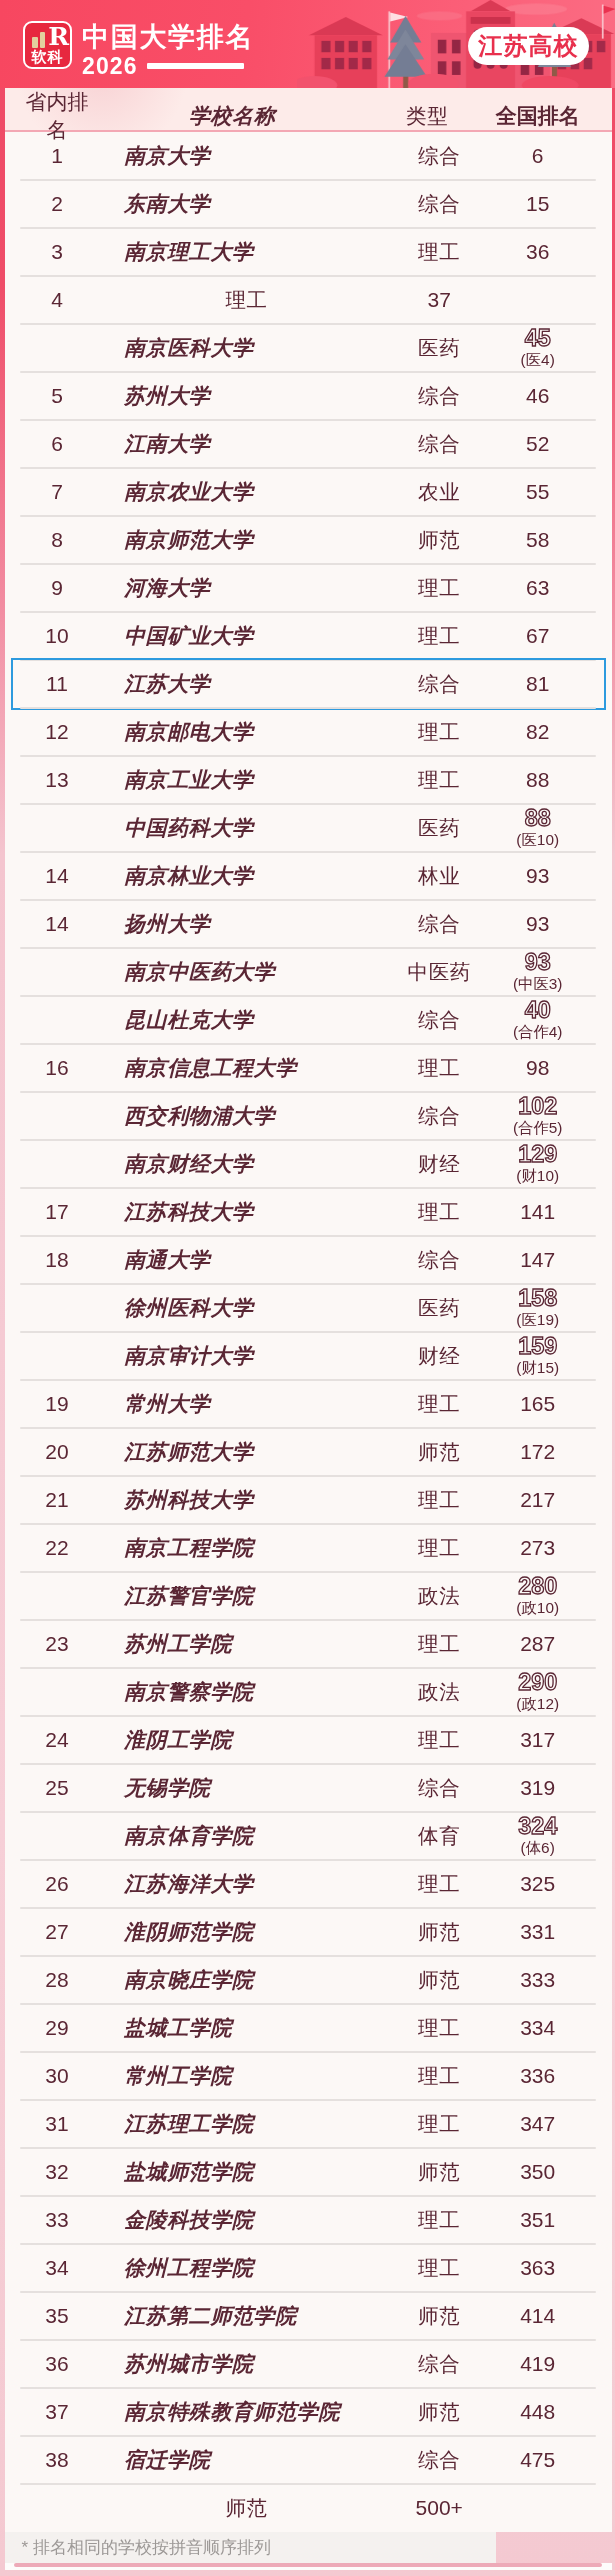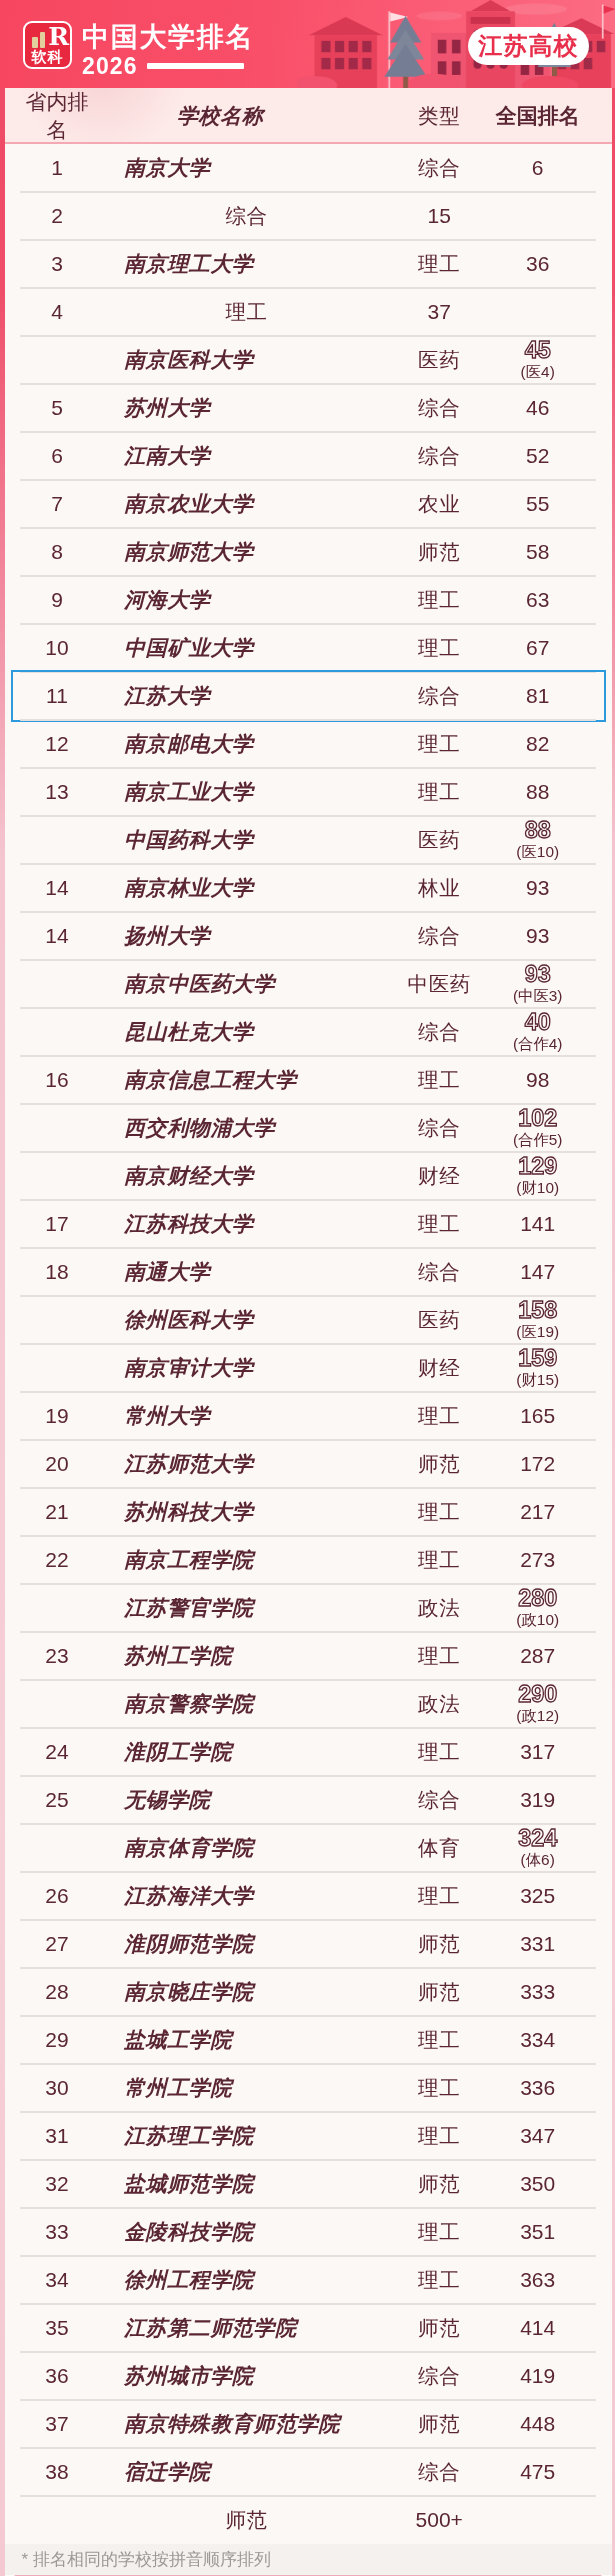--- a/index.html
+++ b/index.html
@@ -24,25 +24,25 @@
   .banner-title{font-size:27px;font-weight:900;letter-spacing:1.7px;line-height:30px;}
   .banner-year-row{margin-top:2.3px;display:flex;align-items:center;}
   .banner-year{font-size:23px;font-weight:800;letter-spacing:1.1px;line-height:24px;}
   .year-line{display:inline-block;width:97px;height:5.1px;background:#ffffff;margin-left:9px;border-radius:1.1px;}
   .badge{position:absolute;left:468px;top:27px;width:121px;height:38px;background:#ffffff;border-radius:19.4px;
     display:flex;align-items:center;justify-content:center;color:#e8304d;font-size:24px;font-weight:800;
     letter-spacing:1.1px;z-index:4;}
 
   
   .table{position:relative;margin:0 4.6px;width:607px;}
-  .thead{height:56px;background:#fdebe9;
+  .thead{height:44px;background:#fdebe9;
     background-image:radial-gradient(circle at 97px -17px,#f8d2d4 0px,rgba(248,210,212,0) 86px);
     border-bottom:2.3px solid #f3a8b4;box-sizing:border-box;
     display:grid;grid-template-columns:74px 1fr 80px 117px;align-items:center;padding:0 15.4px;
-    color:#5a2634;font-size:21px;font-weight:700;}
+    color:#5a2634;font-size:21px;font-weight:700;gap:12px;}
   .thead .cell-rank{text-align:center;}
   .thead .cell-name{padding-left:83px;}
   .thead .cell-type{text-align:center;}
   .thead .cell-nat{text-align:center;}
   .tbody{background:#fcf8f6;}
   .row{position:relative;height:48px;display:grid;grid-template-columns:74px 1fr 80px 117px;
     align-items:center;padding:0 15.4px;box-sizing:border-box;color:#5a2634;}
   .row::after{content:'';position:absolute;left:15.4px;right:15.4px;bottom:-0.6px;height:1.7px;
     background:#e5e0de;border-radius:1.1px;}
   .row:last-child::after{display:none;}
@@ -51,21 +51,21 @@
   .cell-type{text-align:center;font-size:20.5px;font-weight:500;letter-spacing:0.6px;}
   .cell-nat{text-align:center;display:flex;flex-direction:column;align-items:center;justify-content:center;line-height:1.05;}
   .rk-solid{font-size:21px;font-weight:500;}
   .rk-main{font-size:23.4px;font-weight:700;color:#fcf8f6;-webkit-text-stroke:1.3px #5a2634;line-height:1;}
   .rk-sub{font-size:15.4px;font-weight:500;margin-top:1.7px;}
   .row.highlight{z-index:2;}
   .row.highlight::before{content:'';position:absolute;left:6.8px;right:5.7px;top:-1.7px;bottom:-1.7px;
     border:2.9px solid #2d9ade;pointer-events:none;}
 
   
-  .footnote{margin:0 4.6px;width:607px;height:31px;background:#f4f1ef;box-sizing:border-box;
+  .footnote{margin:0 4.6px;width:491px;height:31px;background:#f4f1ef;box-sizing:border-box;
     display:flex;align-items:center;padding-left:17px;color:#9c9896;font-size:17px;}
   .bottom-strip{margin:0 4.6px;width:607px;height:6.8px;background:#fdfcfb;}
   .bottom-bar{height:4px;margin:0 9.7px;background:#edaab8;border-radius:2.3px;}
 </style>
 </head>
 <body>
 
 <div class="page">
 
   <header class="banner">
@@ -164,20 +164,21 @@
         <div class="row">
           <div class="cell cell-rank">1</div>
           <div class="cell cell-name">南京大学</div>
           <div class="cell cell-type">综合</div>
           <div class="cell cell-nat">
             <span class="rk-solid">6</span>
           </div>
         </div>
         <div class="row">
           <div class="cell cell-rank">2</div>
+          <div class="cell cell-name">东南大学</div>
           <div class="cell cell-type">综合</div>
           <div class="cell cell-nat">
             <span class="rk-solid">15</span>
           </div>
         </div>
         <div class="row">
           <div class="cell cell-rank">3</div>
           <div class="cell cell-name">南京理工大学</div>
           <div class="cell cell-type">理工</div>
           <div class="cell cell-nat">

